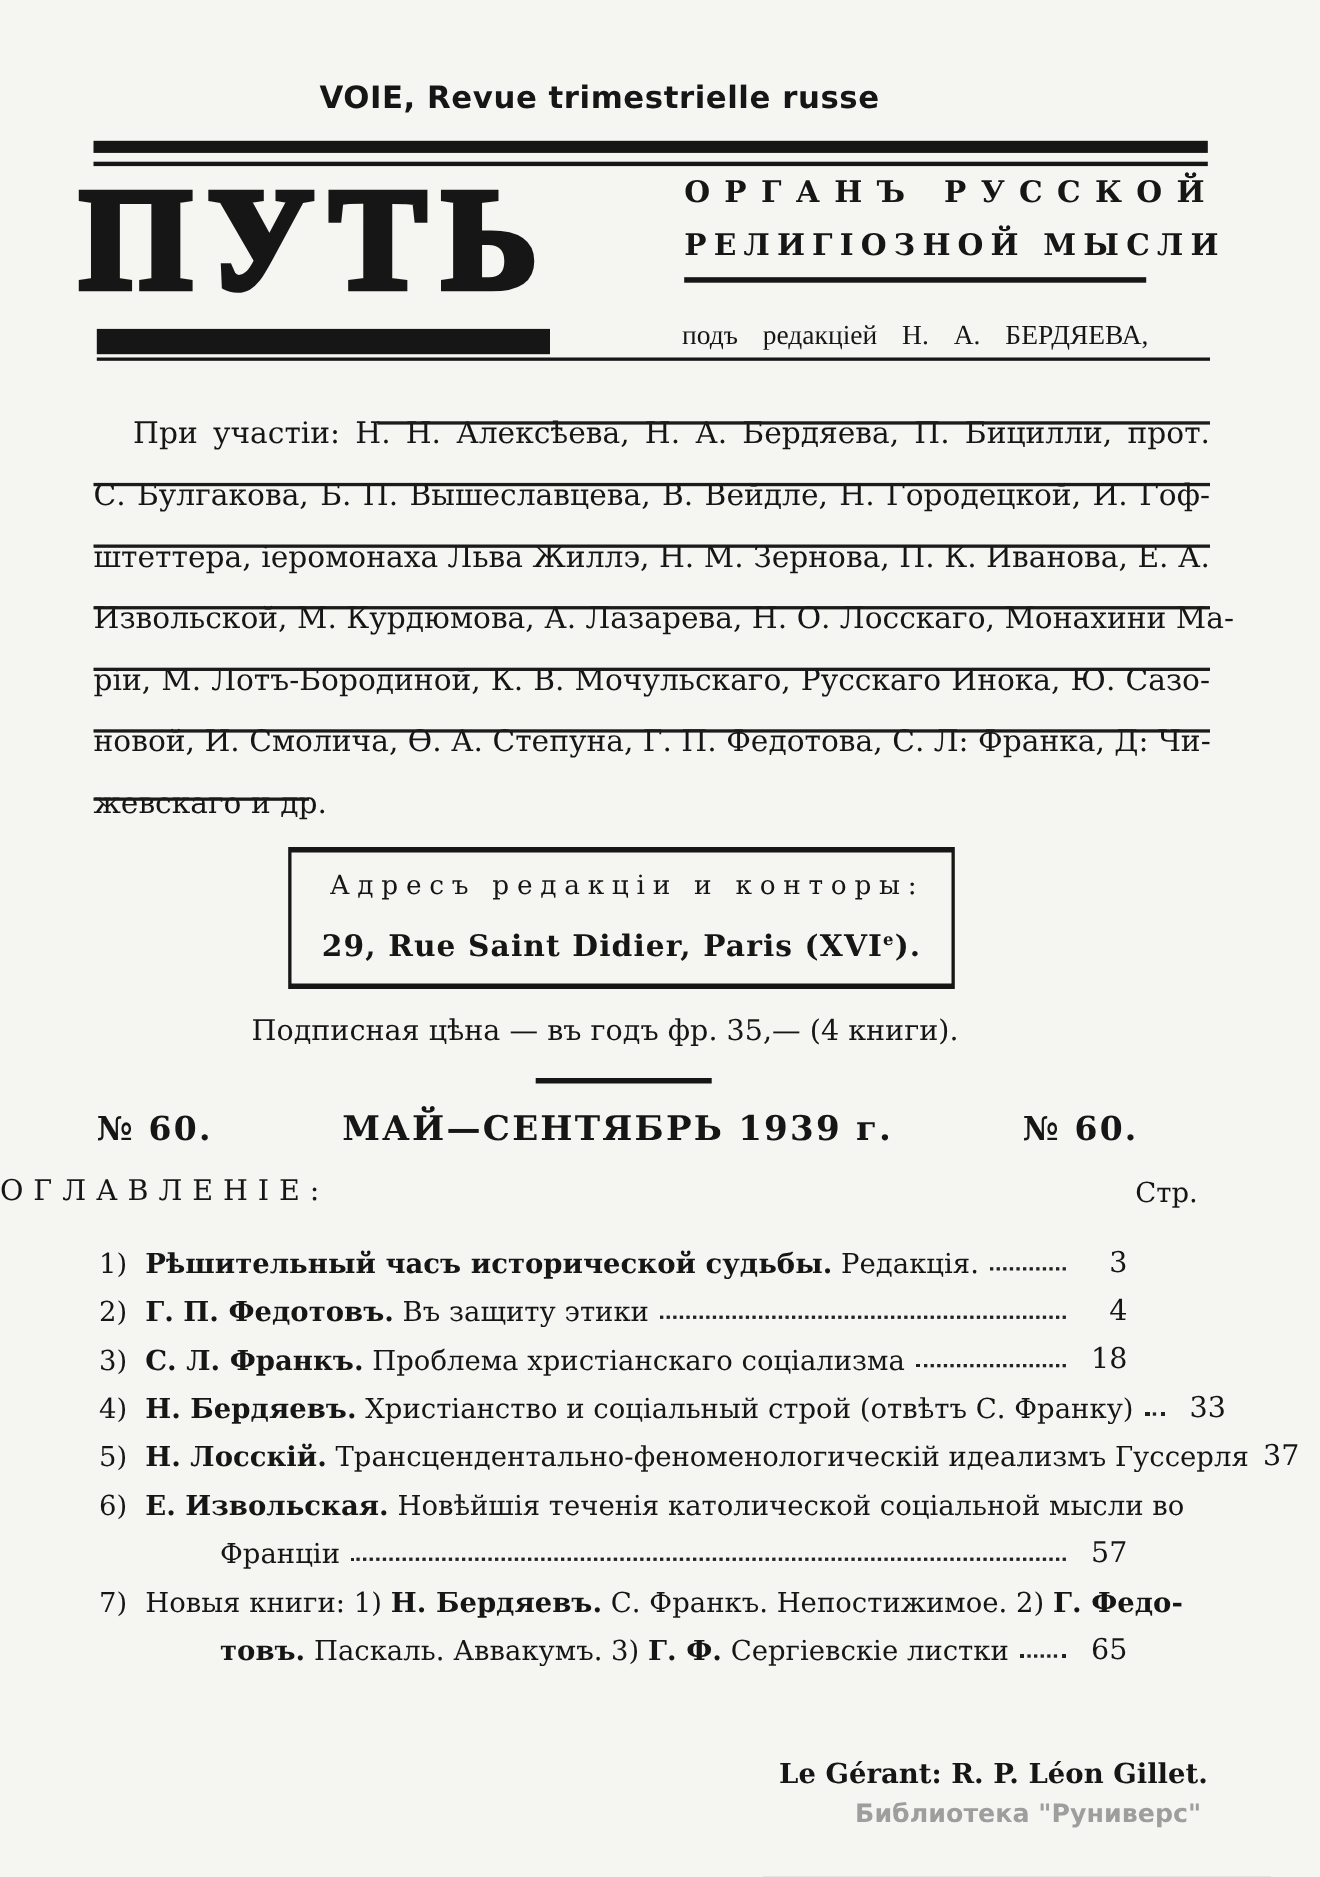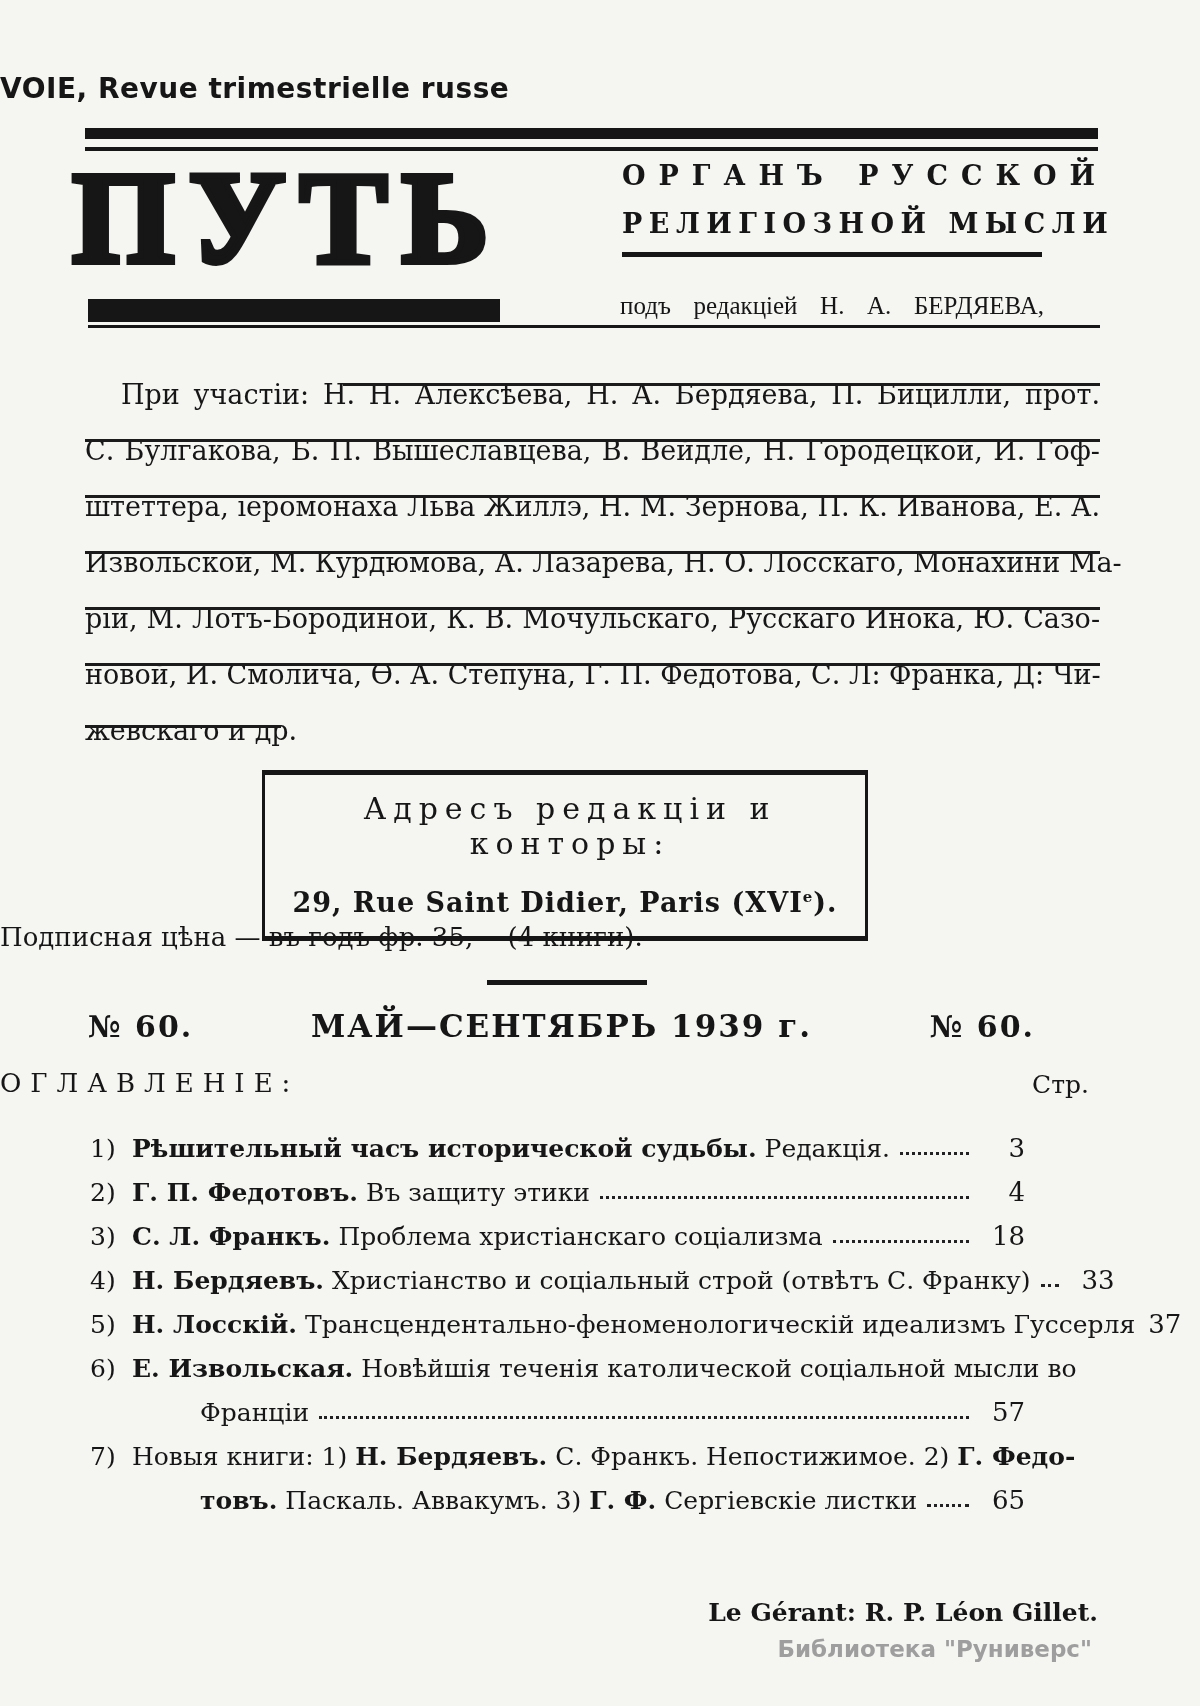--- a/index.html
+++ b/index.html
@@ -3,21 +3,21 @@
 <meta charset="utf-8">
 <style>
   html,body{margin:0;padding:0;background:#d8d8d6;}
   .page{
     position:relative;width:1200px;height:1706px;margin:0 auto;
     background:#f5f5f2;color:#161616;overflow:hidden;
     font-family:"DejaVu Serif","Liberation Serif",serif;
   }
   
   .voie{
-    position:absolute;top:72px;left:0;width:1090px;text-align:left;
+    position:absolute;top:72px;left:0;width:1090px;text-align:center;
     font-family:"DejaVu Sans","Liberation Sans",sans-serif;
     font-weight:700;font-size:28px;letter-spacing:0.5px;
   }
   
   .rule{position:absolute;background:#161616;}
   .rule-thick{top:128px;left:85px;width:1013px;height:11px;}
   .rule-thin{top:147px;left:85px;width:1013px;height:4px;}
   .masthead-baseline{top:325px;left:88px;width:1012px;height:3px;}
   
   .logo{
@@ -47,26 +47,26 @@
   .p-row.first .p-rule{left:258px;}
   .p-row.last{height:58px;}
   .p-row.last .p-text{text-align-last:left;}
   .p-row.last .p-rule{left:0;right:auto;width:196px;bottom:2px;}
   
   .address-box{
     position:absolute;top:770px;left:262px;width:600px;
     border:5px solid #161616;border-left-width:3px;border-right-width:3px;
     padding:16px 0 18px 0;text-align:center;
   }
-  .address-label{font-size:30px;letter-spacing:7px;padding-left:10px;}
+  .address-label{font-size:24px;letter-spacing:7px;padding-left:10px;}
   .address-street{font-size:27px;font-weight:700;letter-spacing:1px;margin-top:26px;}
   .address-street sup{font-size:15px;}
   
   .price1{position:absolute;top:884px;left:0;width:1100px;text-align:center;font-size:27px;font-weight:700;}
-  .price2{position:absolute;top:922px;left:0;width:1100px;font-size:26px;}
+  .price2{position:absolute;top:922px;left:0;width:1100px;text-align:center;font-size:26px;}
   .mini-rule{top:980px;left:487px;width:160px;height:5px;}
   
   .issue-row{
     position:absolute;top:1008px;left:88px;width:947px;
     display:flex;justify-content:space-between;align-items:flex-end;
   }
   .issue-num{font-size:30px;font-weight:700;letter-spacing:2px;}
   .issue-period{font-size:31px;font-weight:700;letter-spacing:2px;}
   
   .toc-heading{position:absolute;top:1068px;left:0;width:1100px;text-align:left;font-size:26px;letter-spacing:9px;}

